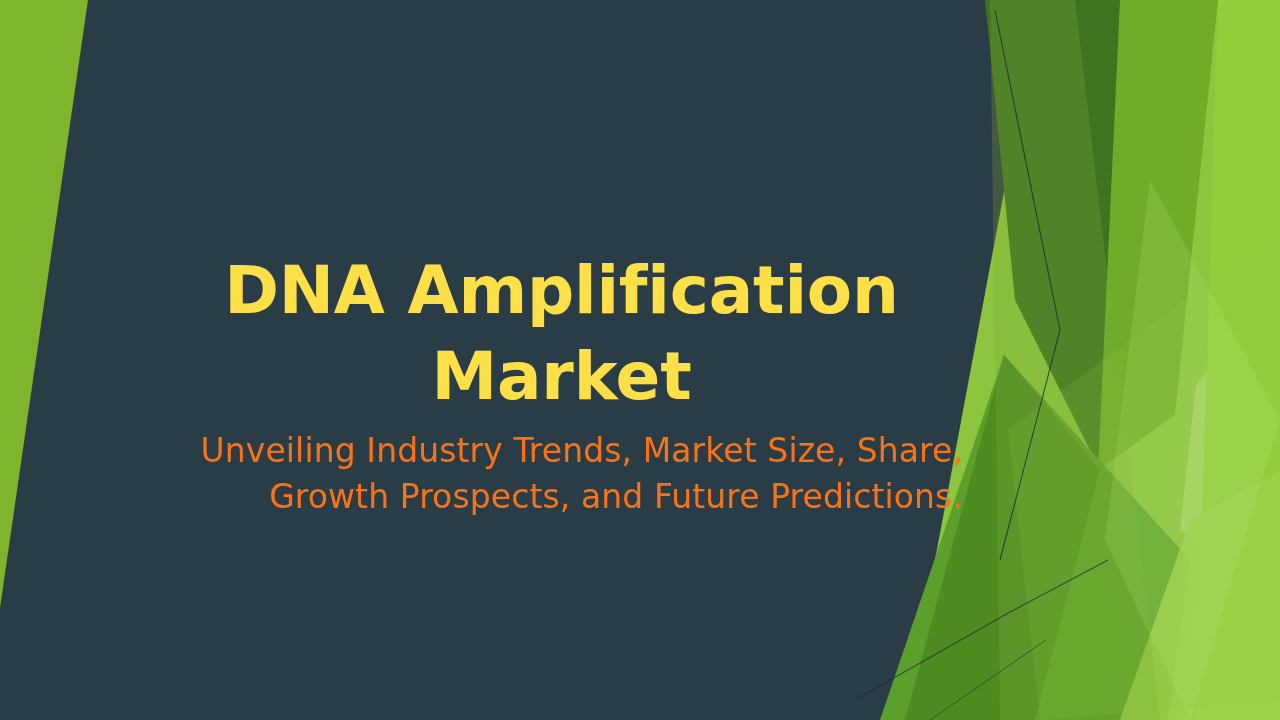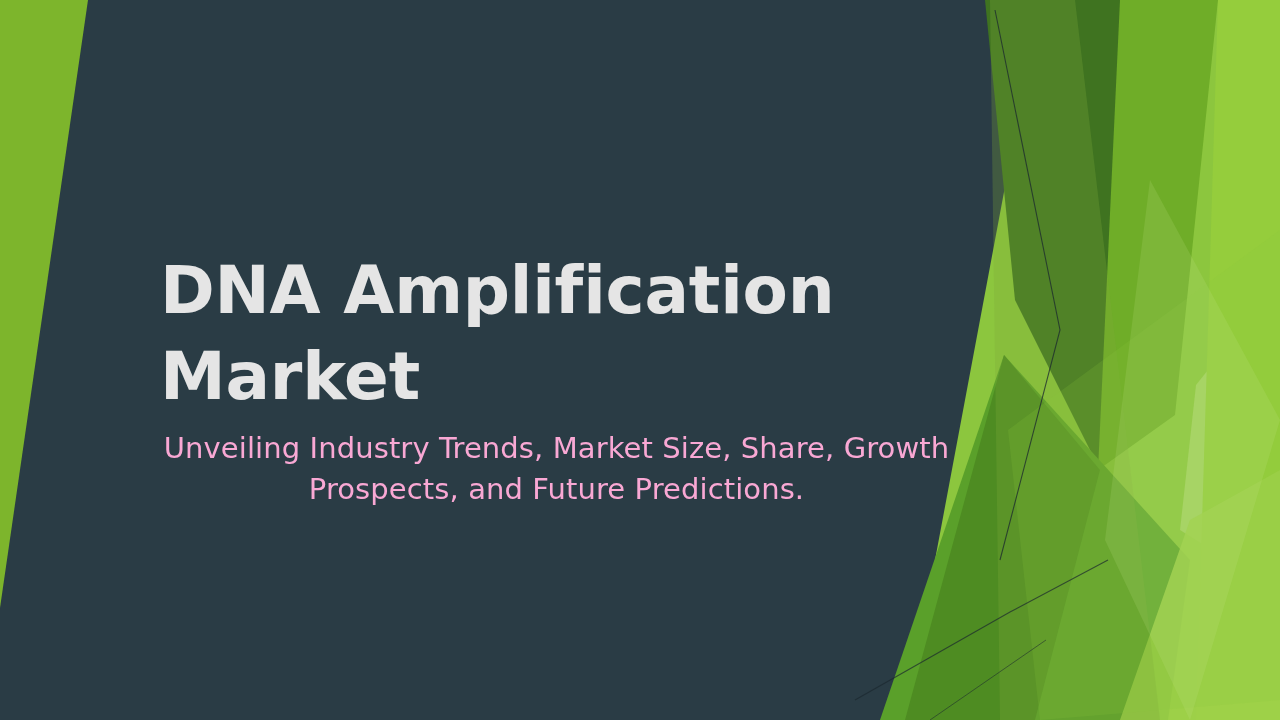--- a/index.html
+++ b/index.html
@@ -29,36 +29,36 @@
     width: 963px;
     height: 720px;
     z-index: 5;
     pointer-events: none;
   }
   #title {
     position: absolute;
     left: 160px;
     right: 0;
     top: 248px;
-    text-align: left;
-    color: #e5e5e5;
+    text-align: center;
+    color: #fde047;
     font-size: 66px;
     line-height: 1.30;
     font-weight: bold;
     letter-spacing: -0.2px;
     white-space: normal;
   }
   #subtitle {
     position: absolute;
     left: 150px;
     right: 0;
     top: 428px;
-    text-align: center;
-    color: #f9a8d4;
-    font-size: 29px;
+    text-align: right;
+    color: #f97316;
+    font-size: 33px;
     line-height: 1.40;
     font-weight: normal;
     letter-spacing: 0.1px;
   }
 </style>
 </head>
 <body>
 
 <div id="slide">
 

